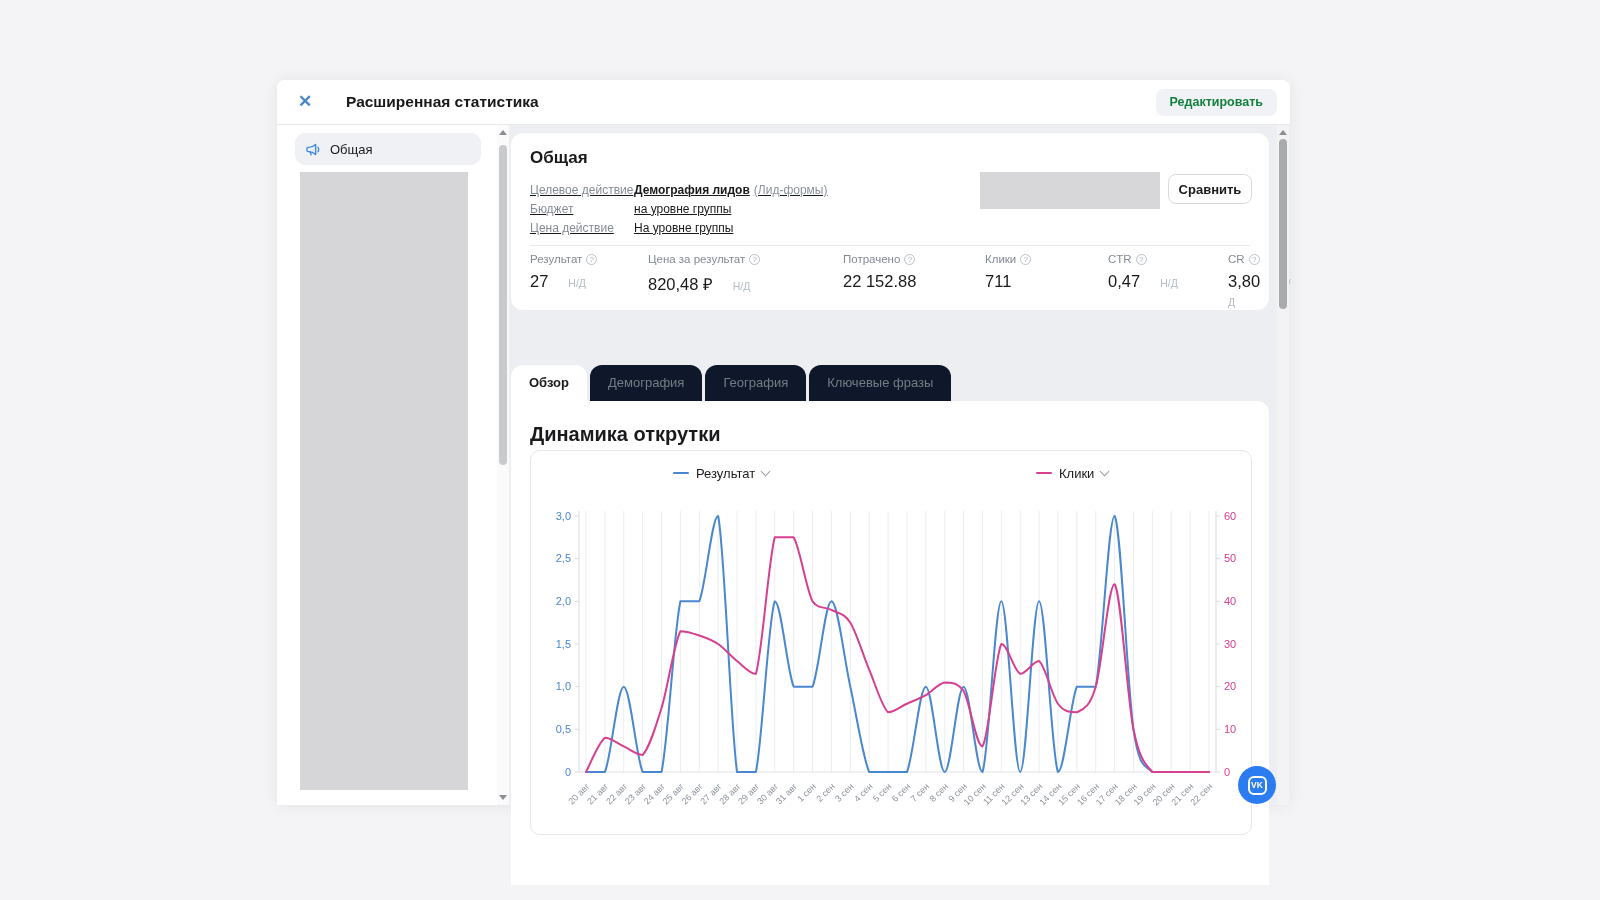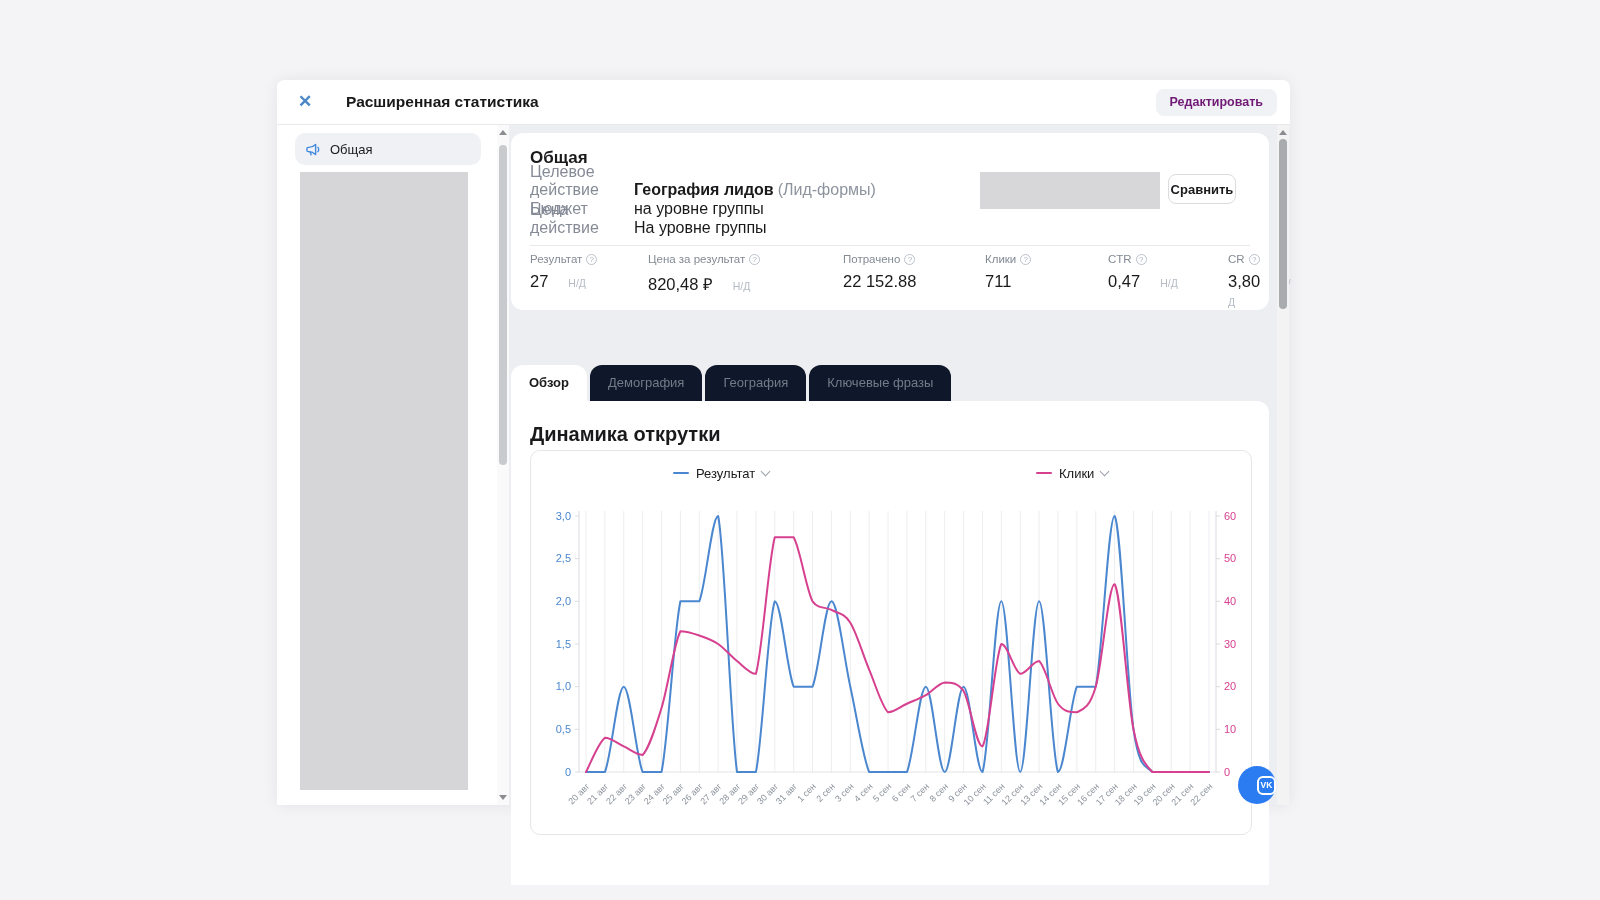--- a/index.html
+++ b/index.html
@@ -8,21 +8,21 @@
 
   .modal { position:absolute; left:277px; top:80px; width:1013px; height:725px;
            background:#fff; border-radius:8px 8px 0 0; box-shadow:0 0 16px rgba(0,0,0,.07); }
 
   
   .hdr { position:absolute; left:0; top:0; width:100%; height:45px; border-bottom:1px solid #e8e9ec; background:#fff; border-radius:8px 8px 0 0; }
   .close-x { position:absolute; left:19px; top:13px; width:18px; height:18px; color:#4a86c8;
              font-size:17px; line-height:18px; text-align:center; cursor:pointer; font-weight:bold;}
   .hdr-title { position:absolute; left:45px; top:13px; font-size:15.5px; font-weight:bold; color:#19191b;margin-left:24px; }
   .edit-btn { position:absolute; right:13px; top:9px; height:27px; padding:0 14px; background:#f0f2f5;
-              border:none; border-radius:8px; color:#701a75; font-size:12.5px; font-weight:bold;
+              border:none; border-radius:8px; color:#15803d; font-size:12.5px; font-weight:bold;
               font-family:"Liberation Sans",sans-serif; line-height:27px; cursor:pointer; }
 
   
   .sidebar { position:absolute; left:0; top:45px; width:232px; bottom:0; background:#fff; }
   .side-item { position:absolute; left:18px; top:8px; width:186px; height:32px; background:#f0f1f4;
                border-radius:10px; display:flex; align-items:center; padding-left:10px; gap:8px;
                font-size:13px; color:#1a1a1c; cursor:pointer; }
   .side-item svg { flex:0 0 auto; }
   .side-placeholder { position:absolute; left:23px; top:47px; width:168px; height:618px; background:#d6d6d9; }
   .sb-track { position:absolute; right:0; top:0; width:12px; bottom:0; background:#fafafa; }
@@ -33,27 +33,27 @@
 
   
   .main { position:absolute; left:232px; top:45px; right:0; bottom:0; background:#eceef1; }
   .m-track { position:absolute; right:1px; top:0; width:12px; bottom:0; background:#f3f3f4; }
   .m-thumb { background:#a9abaf; }
 
   .card { position:absolute; background:#fff; border-radius:12px; }
   .card1 { left:2px; top:8px; width:758px; height:177px; }
   .c1-title { position:absolute; left:19px; top:15px; font-size:17px; font-weight:bold; }
   .info-rows { position:absolute; left:19px; top:47px; }
-  .info-row { display:flex; height:19px; align-items:flex-end; font-size:16px; }
+  .info-row { display:flex; height:19px; align-items:center; font-size:12px;text-decoration:underline; }
   .info-label { width:104px; color:#858b96; }
   .info-val { font-weight:bold; color:#1a1a1c; }
   .info-note { color:#8d939d; margin-left:4px; }
   .info-row.plain .info-val { font-weight:normal; }
   .redacted { position:absolute; left:469px; top:39px; width:180px; height:37px; background:#d7d7da; }
-  .compare-btn { position:absolute; left:657px; top:41px; width:68px; height:30px; background:#fff;
+  .compare-btn { position:absolute; left:657px; top:41px; width:84px; height:30px; background:#fff;
                  border:1px solid #dadbdf; border-radius:8px; font-size:13px; font-weight:bold;
                  font-family:"Liberation Sans",sans-serif; color:#1a1a1c; cursor:pointer; }
   .c1-divider { position:absolute; left:19px; right:19px; top:112px; height:1px; background:#e8e9ec; }
   .stat { position:absolute; top:120px; }
   .stat-label { font-size:11.5px; color:#838a94; display:flex; align-items:center; gap:4px; }
   .qicon { display:inline-flex; width:11px; height:11px; border:1px solid #bcc2cb; border-radius:50%;
            align-items:center; justify-content:center; font-size:8px; color:#aab1bb; }
   .stat-value { margin-top:7px; font-size:16.5px; color:#1a1a1c; }
   .stat-suffix { font-size:10.5px; color:#b4bbc4; margin-left:20px; }
 
@@ -69,21 +69,21 @@
                border:1px solid #e4e6e9; border-radius:10px; background:#fff; }
   .legend { position:absolute; top:13px; height:18px; display:flex; align-items:center; gap:7px;
             font-size:13px; color:#1a1a1c; cursor:pointer; }
   .legend .swatch { width:16px; height:2.5px; border-radius:2px; }
   .chev { width:7px; height:7px; border-right:1.7px solid #9ba1aa; border-bottom:1.7px solid #9ba1aa;
           transform:rotate(45deg); margin-top:-4px; }
   #chart-svg { position:absolute; left:0; top:0; }
 
   
   .vk-fab { position:absolute; left:961px; top:686px; width:38px; height:38px; border-radius:50%;
-            background:#2b7cf0; display:flex; align-items:center; justify-content:flex-end; cursor:pointer; z-index:5; }
+            background:#2b7cf0; display:flex; align-items:center; justify-content:center; cursor:pointer; z-index:5; }
   .vk-badge { width:19px; height:19px; border:2px solid #fff; border-radius:6px; color:#fff;
               font-size:8.5px; font-weight:bold; display:flex; align-items:center; justify-content:center; }
 </style>
 </head>
 <body>
 
 <div class="modal">
 
   <div class="hdr">
     <div class="close-x">✕</div>
@@ -108,21 +108,21 @@
     </div>
   </div>
 
   <div class="main">
 
     <div class="card card1">
       <div class="c1-title">Общая</div>
       <div class="info-rows">
         <div class="info-row">
           <span class="info-label">Целевое действие</span>
-          <span class="info-val">География лидов</span>
+          <span class="info-val">Демография лидов</span>
           <span class="info-note">(Лид-формы)</span>
         </div>
         <div class="info-row plain">
           <span class="info-label">Бюджет</span>
           <span class="info-val">на уровне группы</span>
         </div>
         <div class="info-row plain">
           <span class="info-label">Цена действие</span>
           <span class="info-val">На уровне группы</span>
         </div>

